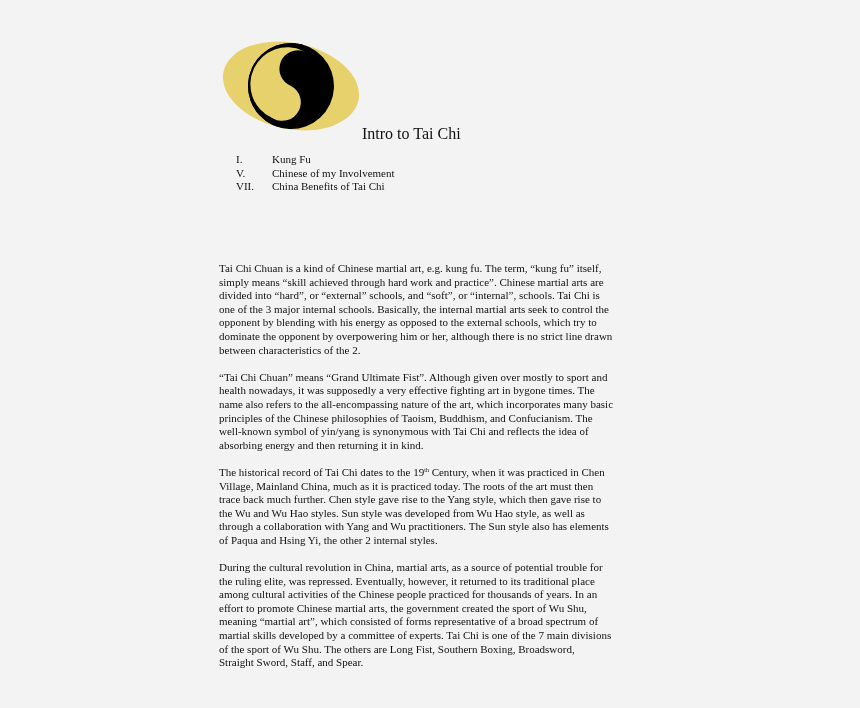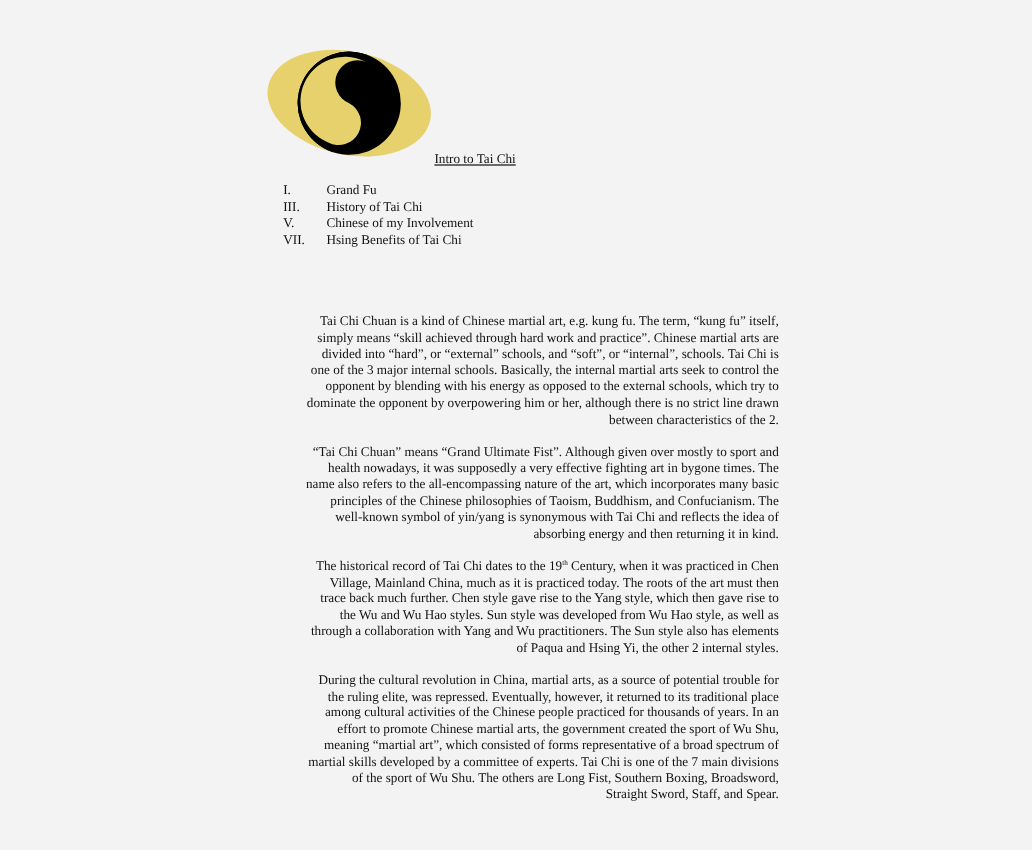--- a/index.html
+++ b/index.html
@@ -8,33 +8,33 @@
       background: #f3f3f3;
       font-family: "Liberation Serif", "DejaVu Serif", serif;
       color: #111;
       position: relative;
     }
     .logo {
       position: absolute; left: 221px; top: 40px; width: 140px; height: 92px;
     }
     .title {
       position: absolute; left: 362px; top: 127px;
-      font-size: 11px; line-height: 13px; white-space: nowrap; text-decoration: underline;
+      font-size: 16px; line-height: 13px; white-space: nowrap;
     }
     .toc {
       position: absolute; left: 236px; top: 153px; margin: 0; padding: 0; list-style: none;
       font-size: 11px; line-height: 13.6px;
     }
     .toc li { display: flex; white-space: nowrap; }
     .toc .num { width: 36px; display: inline-block; }
     .body-text {
       position: absolute; left: 219px; top: 262px; width: 430px;
       font-size: 11px; line-height: 13.6px;
     }
-    .body-text p { margin: 0 0 13.6px 0; white-space: pre-line; text-align: right; }
+    .body-text p { margin: 0 0 13.6px 0; white-space: pre-line; }
     sup { font-size: 6px; line-height: 0; vertical-align: 4px; }
   </style>
 </head>
 <body>
 
 <div class="logo">
   <svg width="140" height="92" viewBox="0 0 140 92">
     <ellipse cx="70" cy="46" rx="69" ry="43" transform="rotate(12 70 46)" fill="#e6d16c"></ellipse>
     <g transform="translate(70 46) rotate(25)">
       <circle r="43" fill="#000"></circle>
@@ -46,33 +46,29 @@
       <circle cx="0" cy="20" r="8" fill="#e6d16c"></circle>
     </g>
   </svg>
 </div>
 
 <div class="title">Intro to Tai Chi</div>
 
 <ul class="toc">
   <li>
       <span class="num">I.</span>
-      <span>Grand Fu</span>
-    </li>
-  <li>
-      <span class="num">III.</span>
-      <span>History of Tai Chi</span>
+      <span>Kung Fu</span>
     </li>
   <li>
       <span class="num">V.</span>
       <span>Chinese of my Involvement</span>
     </li>
   <li>
       <span class="num">VII.</span>
-      <span>Hsing Benefits of Tai Chi</span>
+      <span>China Benefits of Tai Chi</span>
     </li>
 </ul>
 
 <div class="body-text">
   <p>Tai Chi Chuan is a kind of Chinese martial art, e.g. kung fu.  The term, “kung fu” itself,
 simply means “skill achieved through hard work and practice”.  Chinese martial arts are
 divided into “hard”, or “external” schools, and “soft”, or “internal”, schools.  Tai Chi is
 one of the 3 major internal schools.  Basically, the internal martial arts seek to control the
 opponent by blending with his energy as opposed to the external schools, which try to
 dominate the opponent by overpowering him or her, although there is no strict line drawn

